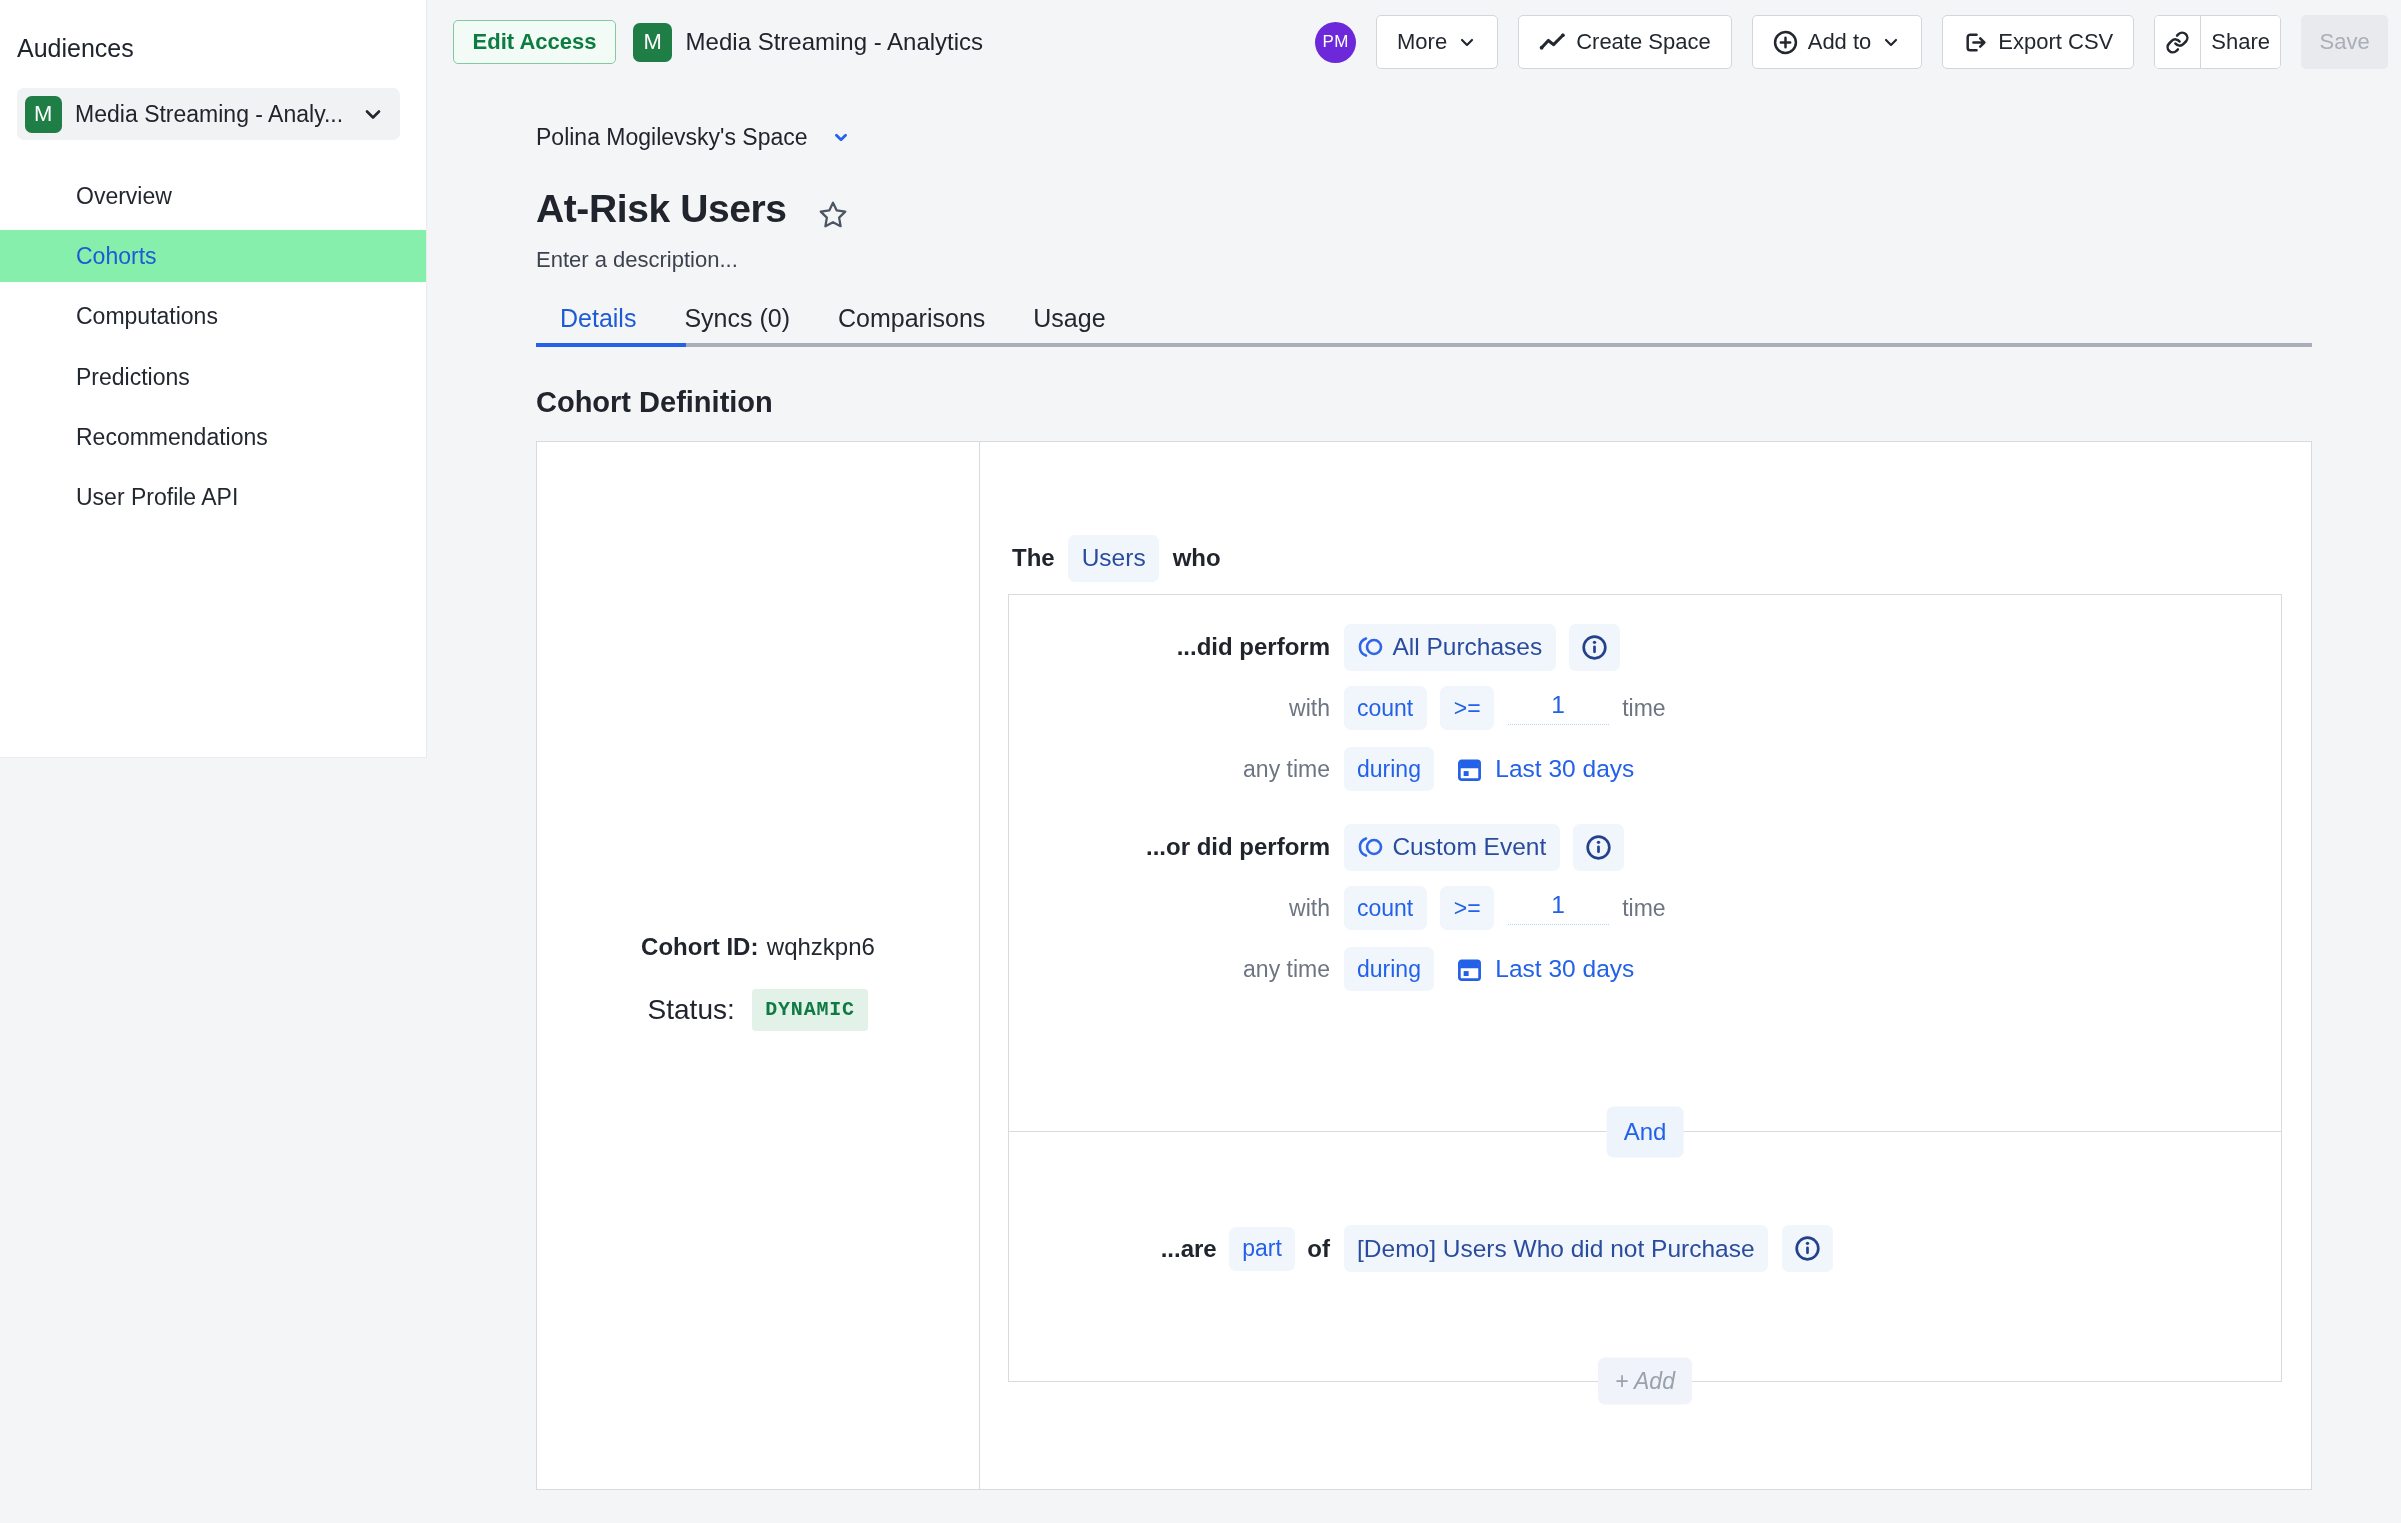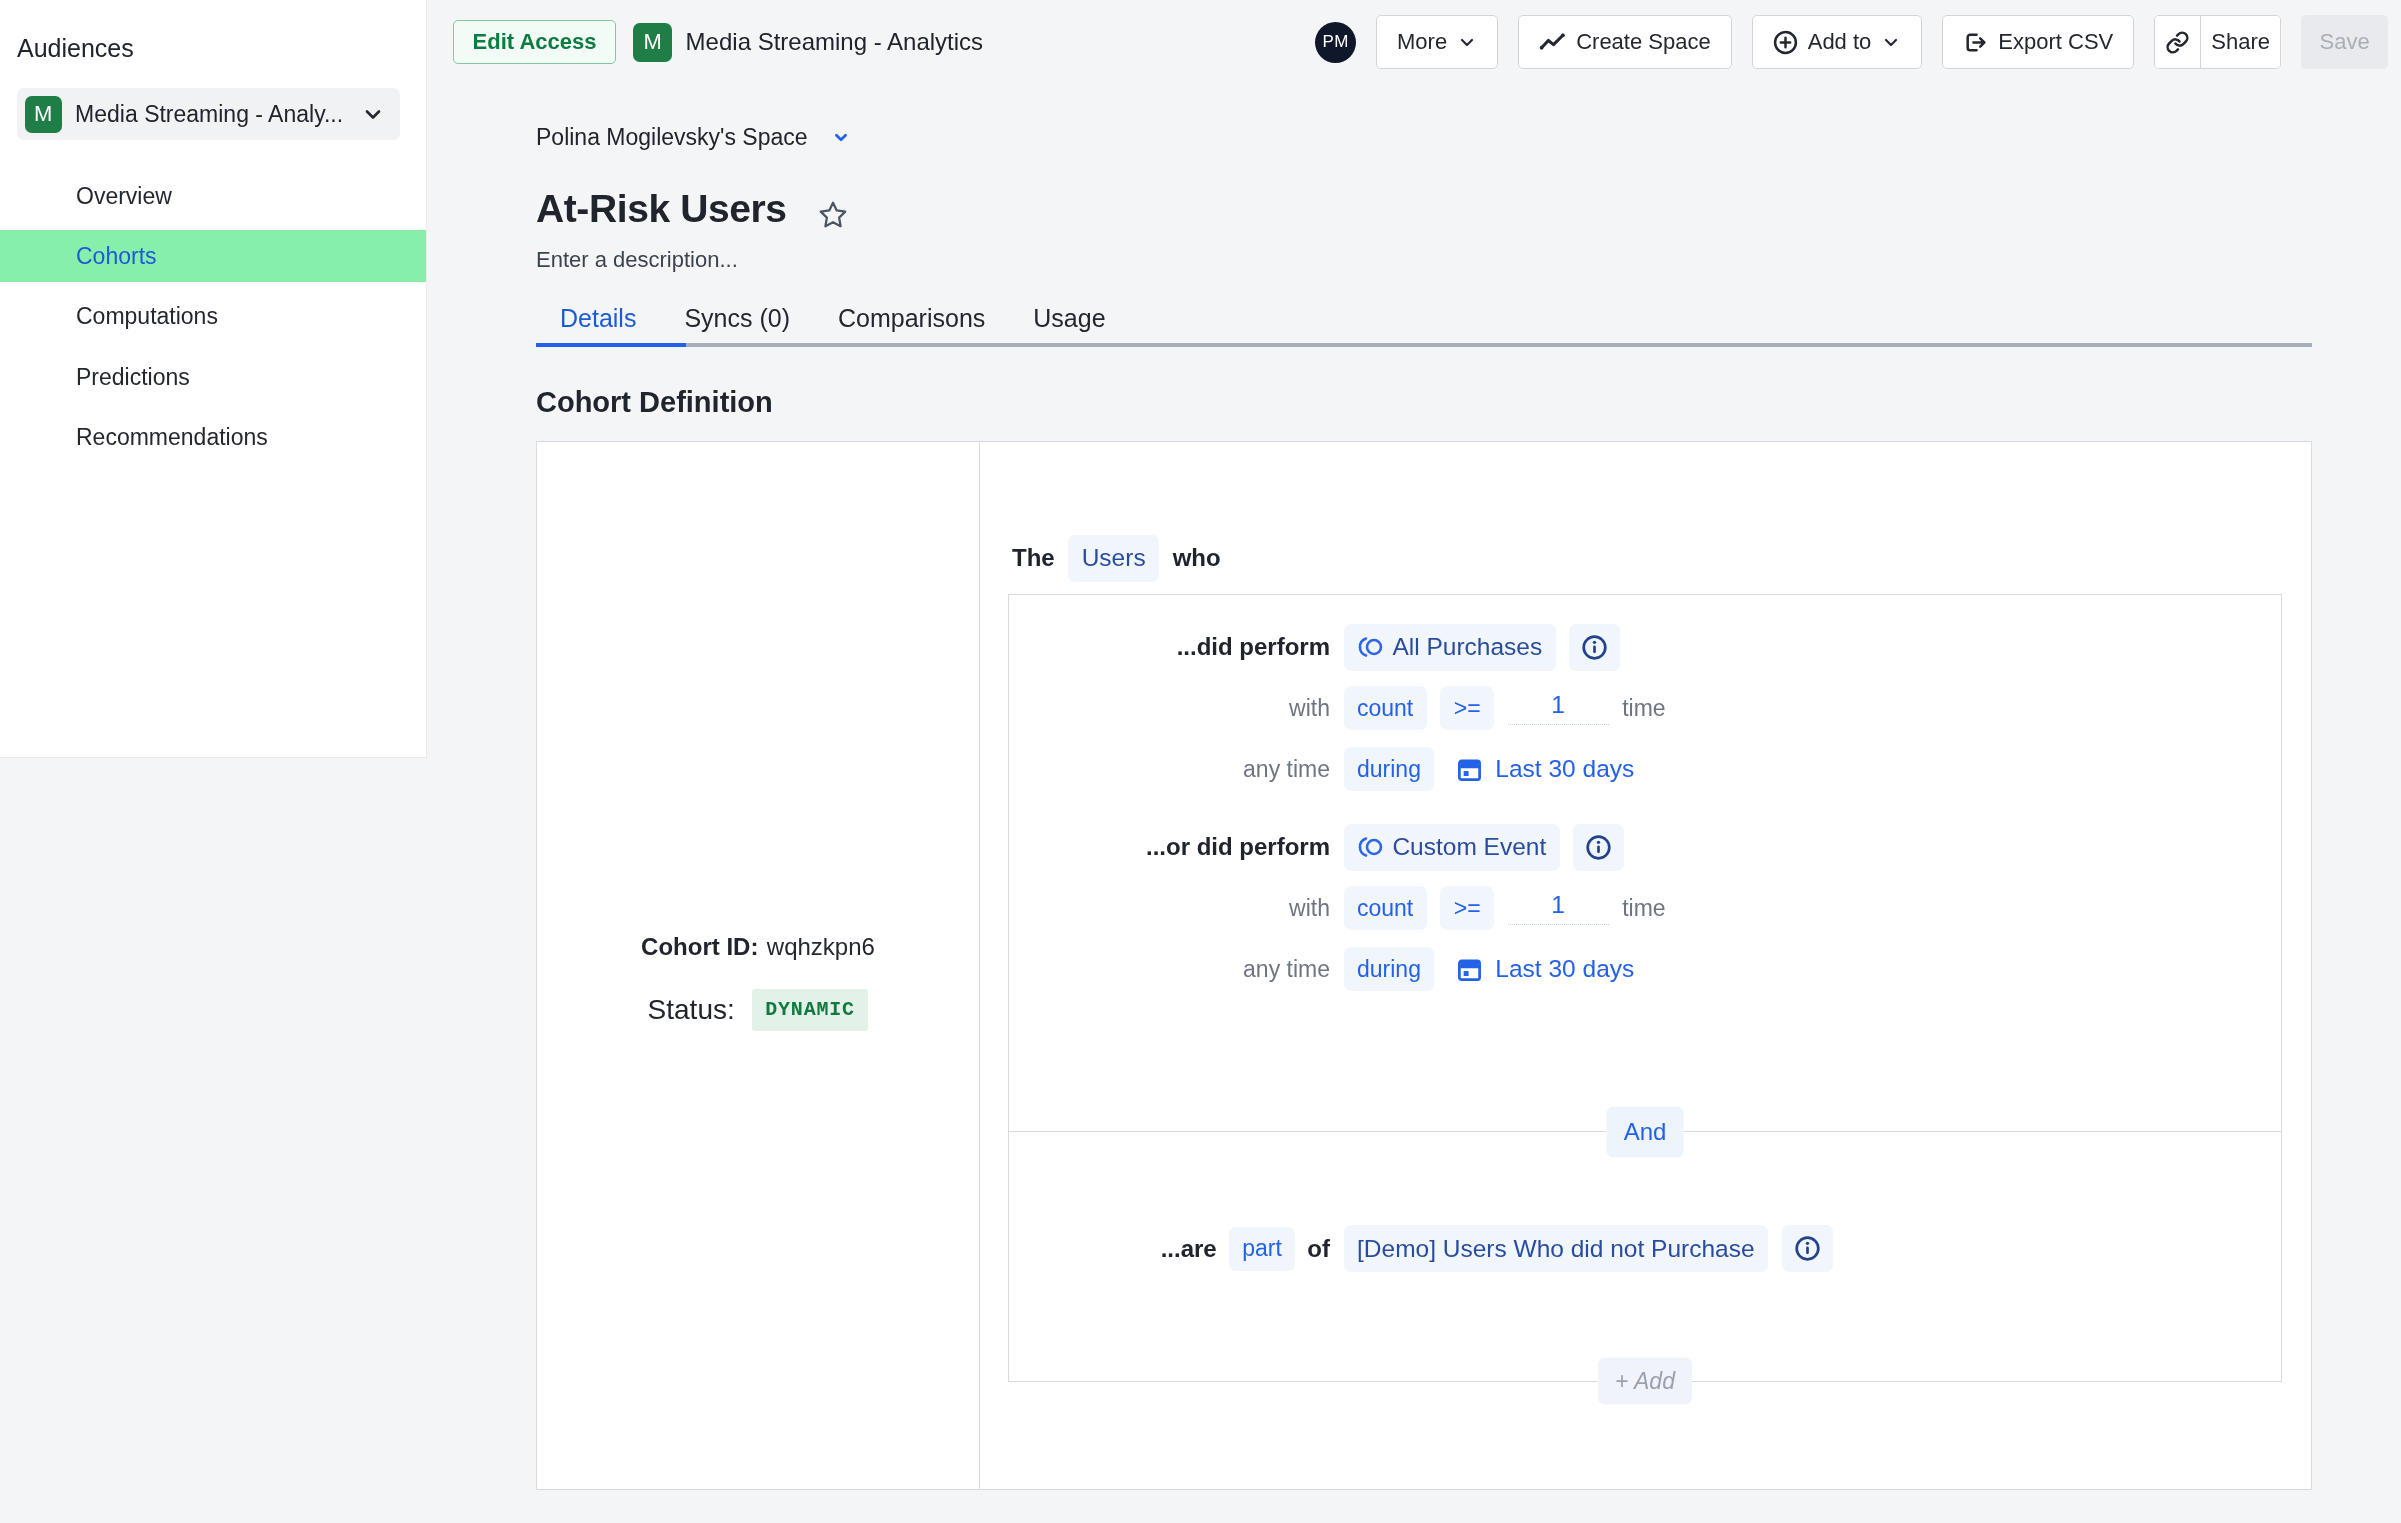--- a/index.html
+++ b/index.html
@@ -60,21 +60,21 @@
   }
   .topbar .m-badge2 {
     width:39px; height:39px; border-radius:6.8px; background:#1e7e45;
     color:#fff; font-size:22px; font-weight:500;
     display:flex; align-items:center; justify-content:center;
     margin-left:17px; flex:none;
   }
   .topbar-title { font-size:24px; font-weight:500; color:#20242c; margin-left:13.5px; }
   .topbar-right { margin-left:auto; display:flex; align-items:center; gap:20px; }
   .avatar {
-    width:41px; height:41px; border-radius:50%; background:#0f172a;
+    width:41px; height:41px; border-radius:50%; background:#6d28d9;
     color:#fff; font-size:17px; font-weight:500; letter-spacing:0.4px;
     display:flex; align-items:center; justify-content:center; cursor:pointer;
   }
   .btn {
     height:54px; background:#fff; border:1.3px solid #d2d6dc; border-radius:5px;
     display:flex; align-items:center; justify-content:center; gap:10px;
     font-size:22px; font-weight:500; color:#23272f; padding:0 20px;
     cursor:pointer; font-family:"Liberation Sans", sans-serif;
   }
   .btn-group { display:flex; height:54px; background:#fff; border:1.3px solid #d2d6dc; border-radius:5px; overflow:hidden; }
@@ -196,20 +196,21 @@
         </svg>
     </span>
   </div>
 
   <nav class="nav">
     <div class="nav-item">Overview</div>
     <div class="nav-item active">Cohorts</div>
     <div class="nav-item">Computations</div>
     <div class="nav-item">Predictions</div>
     <div class="nav-item">Recommendations</div>
+    <div class="nav-item">User Profile API</div>
   </nav>
 </aside>
 
 <div class="main">
 
   <div class="topbar">
     <button class="edit-access">Edit Access</button>
     <span class="m-badge2">M</span>
     <span class="topbar-title">Media Streaming - Analytics</span>
 

